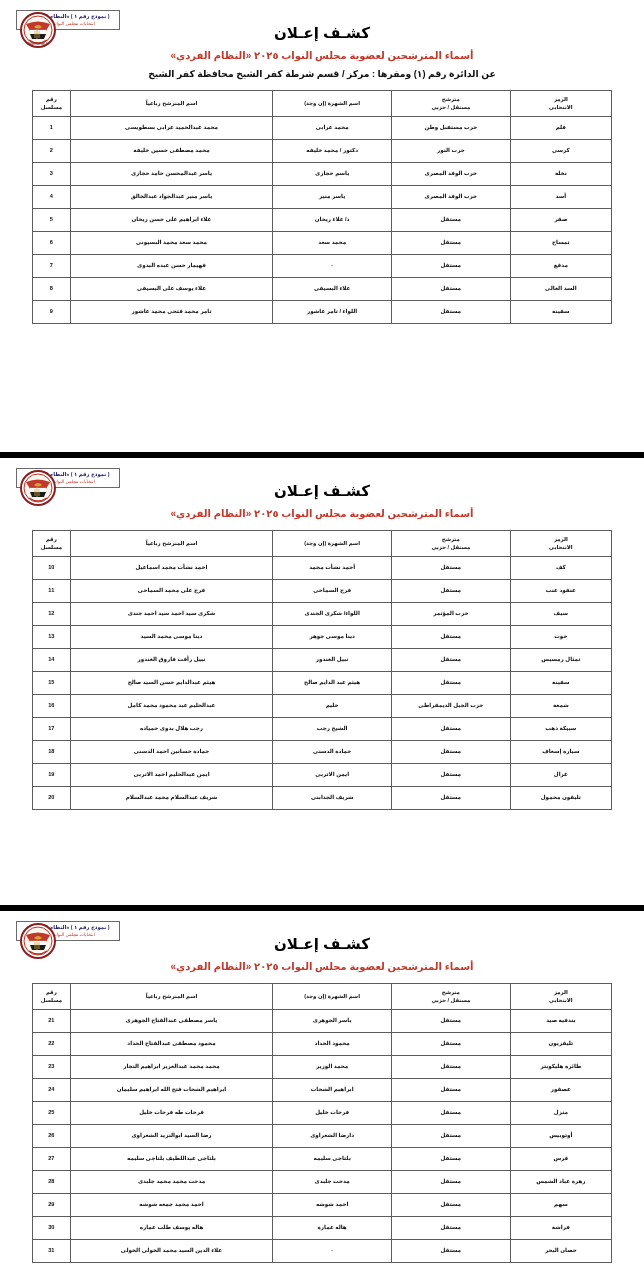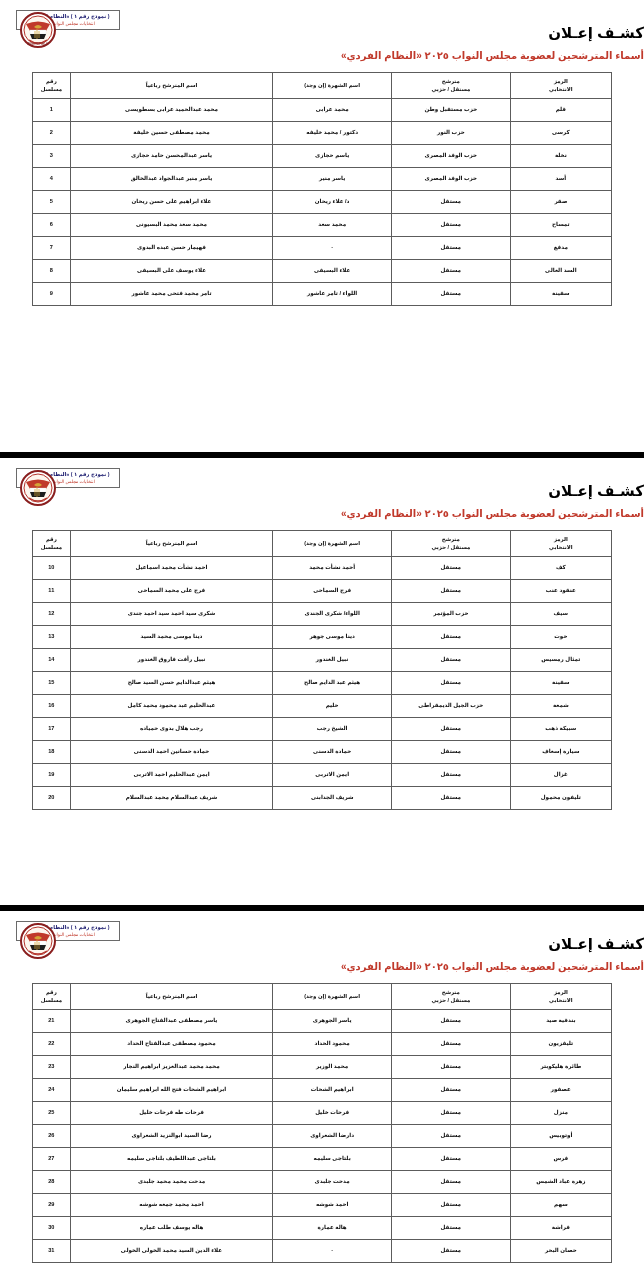--- a/index.html
+++ b/index.html
@@ -58,20 +58,21 @@
     position: absolute;
     top: 10px;
     left: 18px;
     width: 40px;
     height: 44px;
   }
   .emblem svg { display:block; width:40px; height:44px; }
 
   .title-block {
     padding-top: 18px;
+    text-align: center;
   }
   .doc-title {
     font-size: 15px;
     font-weight: bold;
     color: #000;
     letter-spacing: 1.2px;
     margin: 0;
     padding-top: 6px;
   }
   .doc-subtitle {
@@ -149,20 +150,21 @@
       <path d="M12 24 h16 l-2 5 h-12 z" fill="#1c1c1c"></path>
       <path d="M16 17 q4 -4 8 0 q-4 3 -8 0 z" fill="#d4a437"></path>
       <path d="M19 19 v10 M17 21 v7 M21 21 v7" stroke="#d4a437" stroke-width="0.8" fill="none"></path>
       <path d="M11 30 q9 6 18 0" fill="none" stroke="#b5342c" stroke-width="1.4"></path>
       <text x="20" y="35" font-size="2.6" fill="#7a2020" text-anchor="middle" font-family="Liberation Sans, sans-serif">ARAB REPUBLIC</text>
     </svg>
   </div>
   <div class="title-block">
     <div class="doc-title">كشـف إعـلان</div>
     <div class="doc-subtitle">أسماء المترشحين لعضوية مجلس النواب ٢٠٢٥ «النظام الفردي»</div>
+    <div class="doc-line3">عن الدائرة رقم (١)  ومقرها : مركز / قسم شرطة كفر الشيخ   محافظة كفر الشيخ</div>
   </div>
   <div class="tbl-wrap">
     <table class="cand">
       <colgroup>
           <col class="c-sym">
           <col class="c-part">
           <col class="c-nick">
           <col class="c-name">
           <col class="c-no">
         </colgroup>

